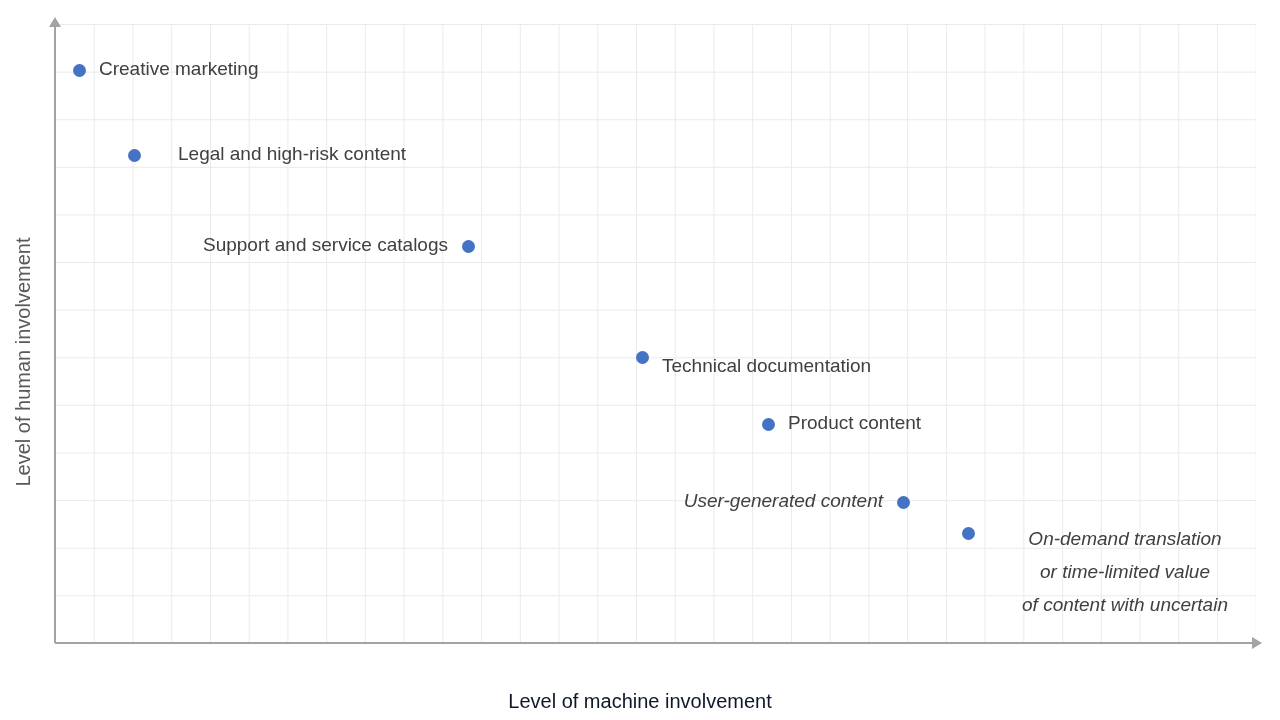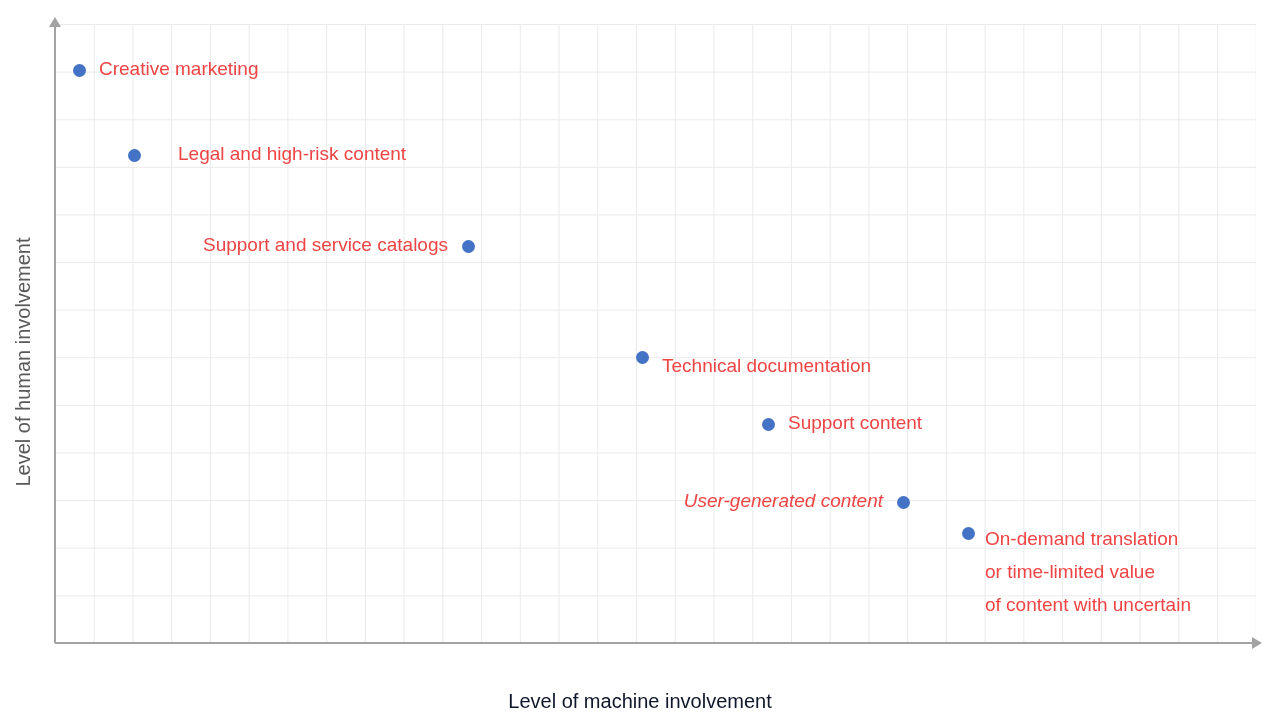--- a/index.html
+++ b/index.html
@@ -70,29 +70,30 @@
   .dot {
     position: absolute;
     width: 13px; height: 13px;
     border-radius: 50%;
     background: #4472C4;
   }
   .pt-label {
     position: absolute;
     transform: translateY(-53%);
     font-size: 19px;
-    color: #ef4444;
+    color: #404040;
     white-space: nowrap;
   }
   .pt-label.multiline {
     transform: none;
     width: 280px;
-    text-align: left;
+    text-align: center;
     line-height: 33px;
     white-space: normal;
+    font-style: italic;
   }
 </style>
 </head>
 <body>
 
 <div id="canvas">
   <div class="gridlines"></div>
 
   <div class="y-axis-line"></div>
   <div class="y-arrowhead"></div>
@@ -105,21 +106,21 @@
   <div>
       <div class="dot" style="left: 72.5px; top: 63.5px;"></div>
       <div class="pt-label" style="top: 70px; left: 99px;">Creative marketing</div>
       <div class="dot" style="left: 127.5px; top: 148.5px;"></div>
       <div class="pt-label" style="top: 155px; left: 154px; margin-left: 24px;">Legal and high-risk content</div>
       <div class="dot" style="left: 461.5px; top: 239.5px;"></div>
       <div class="pt-label" style="top: 246px; right: 832px;">Support and service catalogs</div>
       <div class="dot" style="left: 635.5px; top: 350.5px;"></div>
       <div class="pt-label" style="top: 367px; left: 662px;">Technical documentation</div>
       <div class="dot" style="left: 761.5px; top: 417.5px;"></div>
-      <div class="pt-label" style="top: 424px; left: 788px;">Support content</div>
+      <div class="pt-label" style="top: 424px; left: 788px;">Product content</div>
       <div class="dot" style="left: 896.5px; top: 495.5px;"></div>
       <div class="pt-label" style="top: 502px; right: 397px; font-style: italic;">User-generated content</div>
       <div class="dot" style="left: 961.5px; top: 526.5px;"></div>
       <div class="pt-label multiline" style="left: 985px; top: 522px;">
         <div>On-demand translation</div>
         <div>or time-limited value</div>
         <div>of content with uncertain</div>
       </div>
     </div>
 </div>

